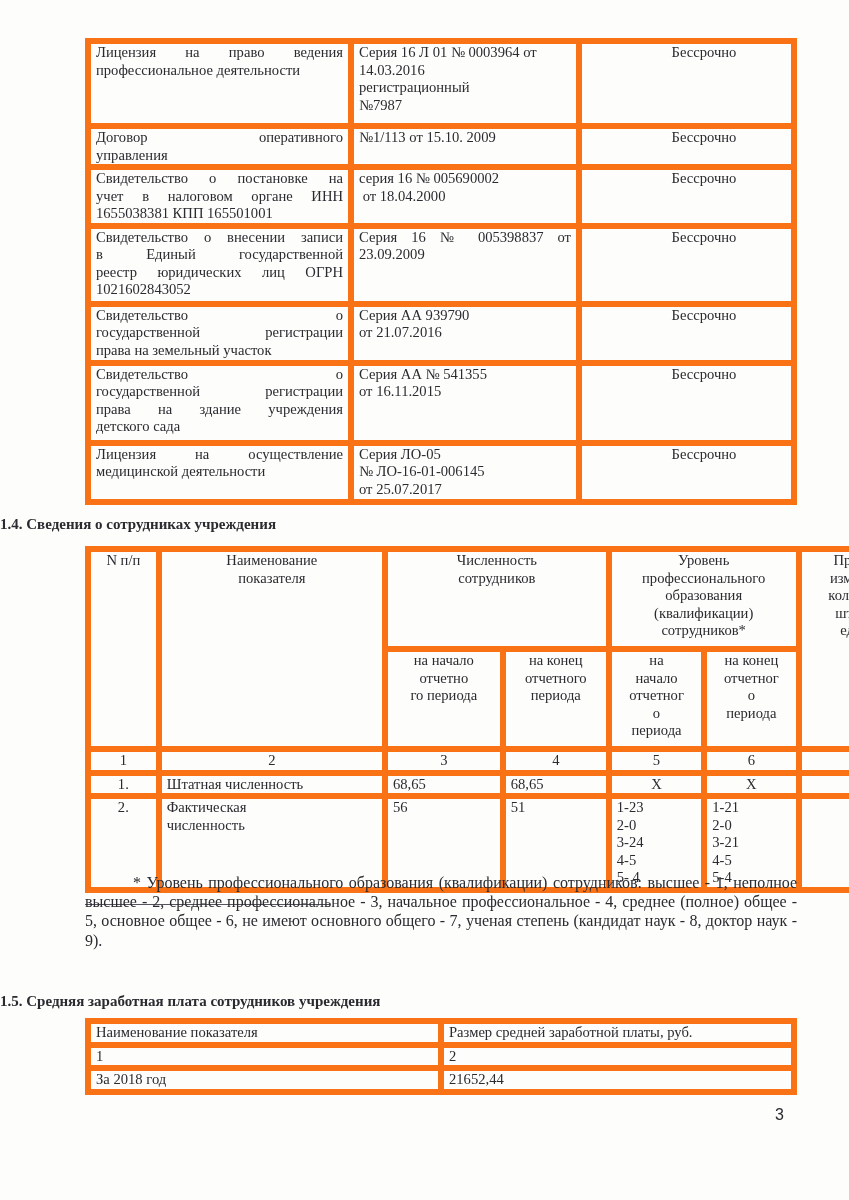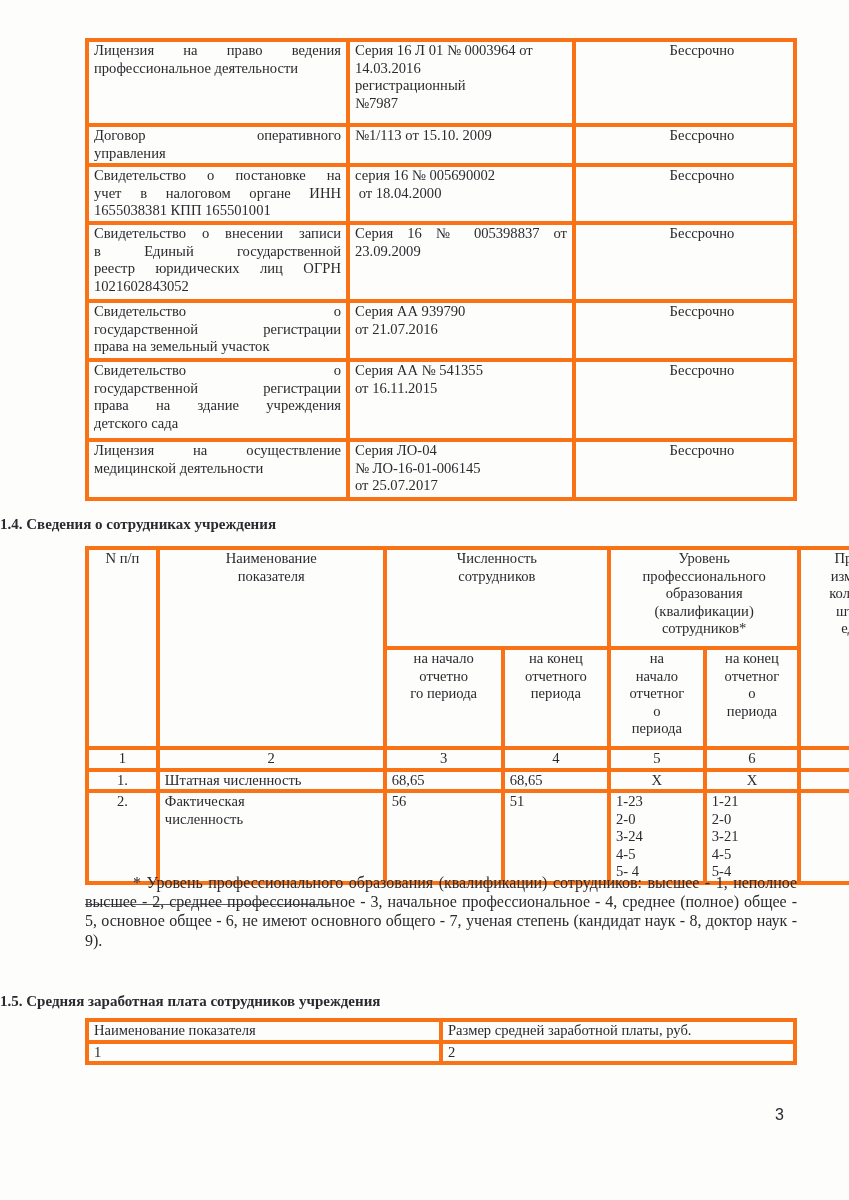--- a/index.html
+++ b/index.html
@@ -1,21 +1,21 @@
 <!DOCTYPE html>
 <html><head>
 <meta charset="utf-8">
 <style>
   html, body { margin: 0; padding: 0; }
   body {
     width: 849px; height: 1200px; background: #fdfdfb; position: relative; overflow: hidden;
     font-family: "Liberation Serif", "DejaVu Serif", serif; color: #2a2a30; font-size: 14.6px;
   }
   table { border-collapse: collapse; position: absolute; }
-  td, th { border: 4px solid #f97316; vertical-align: top; font-weight: normal; padding: 0 5px; line-height: 17.5px; }
+  td, th { border: 6px solid #f97316; vertical-align: top; font-weight: normal; padding: 0 5px; line-height: 17.5px; }
 
   
   #docs { left: 85px; top: 38px; width: 712px; }
   #docs td.c1 { width: 247px; text-align: justify; text-align-last: left; }
   #docs td.c2 { width: 212px; }
   #docs td.c3 { text-align: center; padding-left: 40px; }
   #docs td.c1 .jl { text-align-last: justify; display: block; }
 
   .section-title { position: absolute; left: 0; width: 849px; text-align: left; font-weight: bold; font-size: 15px; font-family: "Liberation Sans Narrow", "Liberation Serif", serif; }
 
@@ -112,21 +112,21 @@
           <span class="pl">от 16.11.2015</span>
         </td>
       <td class="c3">Бессрочно</td>
     </tr>
     <tr style="height:59px">
       <td class="c1">
           <span class="pl jl">Лицензия на осуществление</span>
           <span class="pl">медицинской деятельности</span>
         </td>
       <td class="c2">
-          <span class="pl">Серия ЛО-04</span>
+          <span class="pl">Серия ЛО-05</span>
           <span class="pl">№ ЛО-16-01-006145</span>
           <span class="pl">от 25.07.2017</span>
         </td>
       <td class="c3">Бессрочно</td>
     </tr>
   </tbody>
 </table>
 
 <div class="section-title" style="top:516px">1.4. Сведения о сотрудниках учреждения</div>
 
@@ -244,16 +244,20 @@
 <table id="salary">
   <tbody>
     <tr style="height:20px">
       <td class="ctr">Наименование показателя</td>
       <td class="ctr">Размер средней заработной платы, руб.</td>
     </tr>
     <tr style="height:20px">
       <td class="ctr">1</td>
       <td class="ctr">2</td>
     </tr>
+    <tr style="height:20px">
+      <td>За 2018 год</td>
+      <td>21652,44</td>
+    </tr>
   </tbody>
 </table>
 
 <div class="page-number">3</div>
 
 </body></html>

